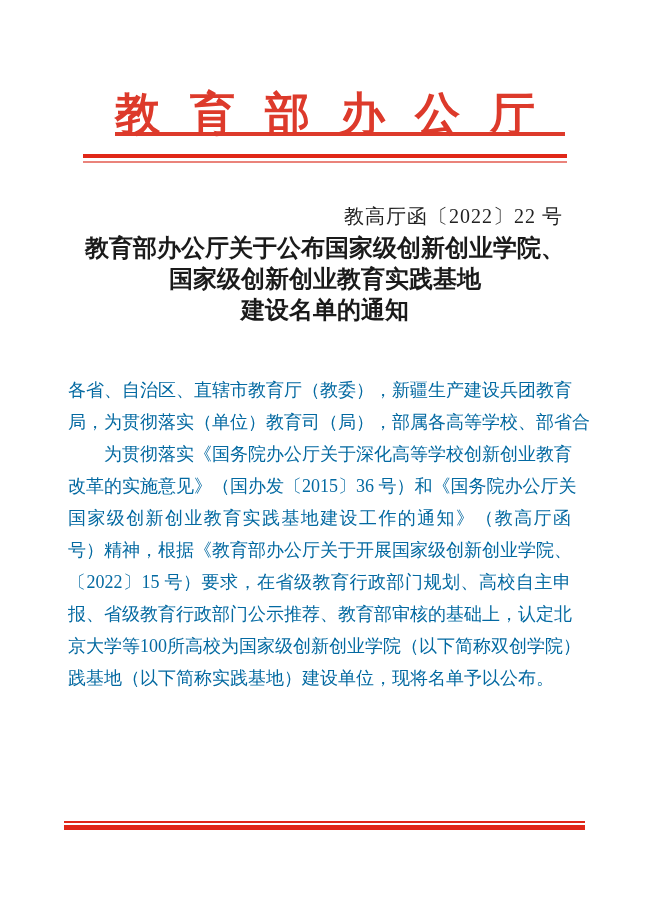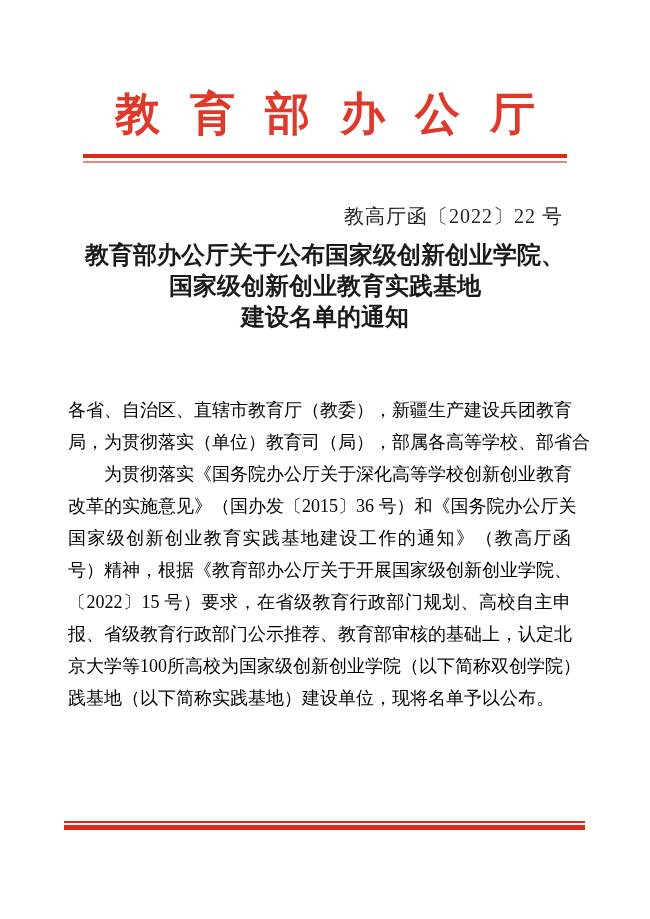--- a/index.html
+++ b/index.html
@@ -22,20 +22,21 @@
     color: #dd3a2b;
     font-size: 45px;
     font-weight: 700;
     line-height: 48px;
   }
   .agency span {
     display: inline-block;
     letter-spacing: 30px;
     margin-right: -30px; 
     white-space: nowrap;
+    text-decoration: underline;
   }
 
   
   .rule-top {
     position: absolute;
     top: 154px;
     left: 83px;
     width: 484px;
   }
   .rule-top .thick { height: 4px; background: #e02718; }
@@ -48,41 +49,40 @@
     right: 87px;
     font-size: 20px;
     letter-spacing: 1px;
     color: #222222;
     white-space: nowrap;
   }
 
   
   .title {
     position: absolute;
-    top: 240px;
+    top: 233px;
     left: 0;
     width: 650px;
     text-align: center;
     color: #1a1a1a;
     font-size: 24px;
     font-weight: 700;
     line-height: 31px;
   }
   .title .t-line { white-space: nowrap; }
 
   
   .body-text {
     position: absolute;
     top: 374px;
     left: 68px;
     width: 503px;
-    color: #000000;
+    color: #0369a1;
     font-size: 18px;
     line-height: 32px;
-    margin-top: 20px;
   }
   .b-line {
     white-space: nowrap;
     text-align: justify;
   }
   .b-line.jl { text-align-last: justify; }
   .b-line.ind { text-indent: 2em; }
 
   
   .rule-bottom {

